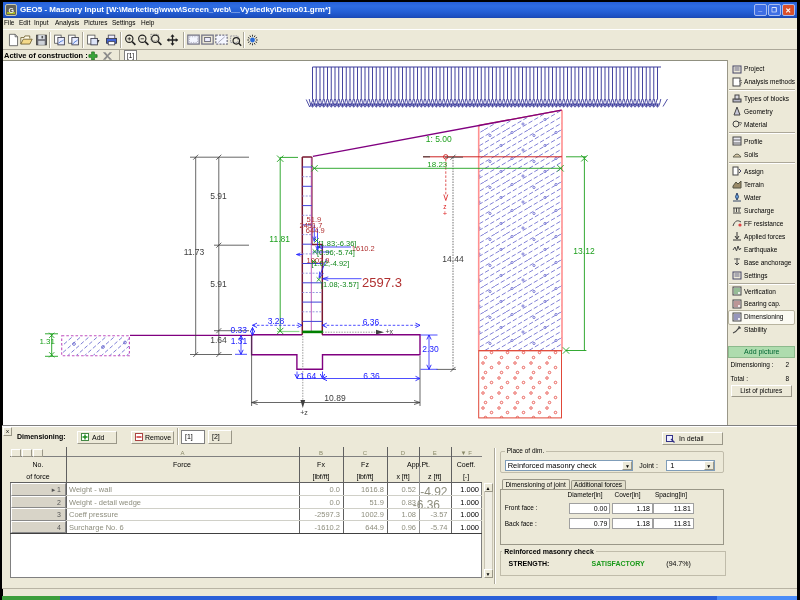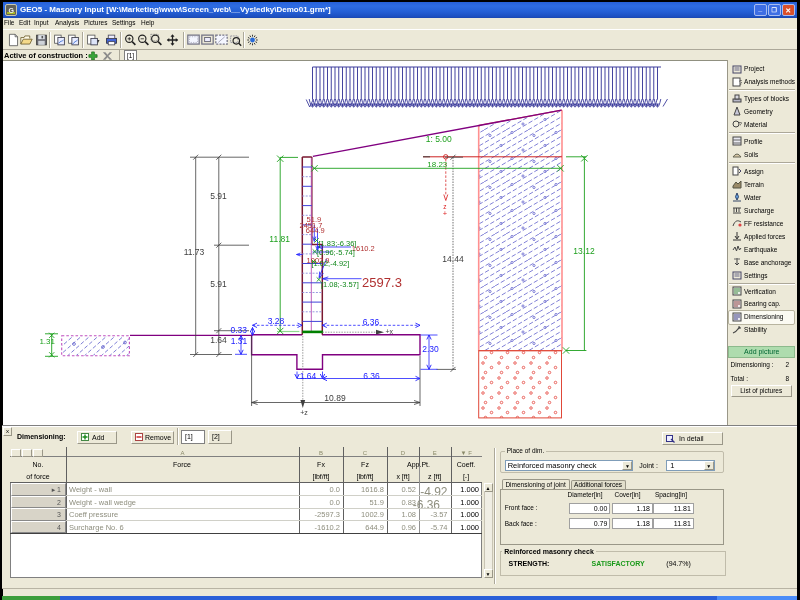--- a/index.html
+++ b/index.html
@@ -463,21 +463,21 @@
 <div class="abs" style="left:419px;top:466px;width:1px;height:67px;background:#909090"></div>
 <div class="abs" style="left:10.5px;top:483.0px;width:55.5px;height:12.5px;background:#d8d4c8;border:1px solid;border-color:#fff #888 #888 #fff;font-size:7px;color:#555;text-align:right;padding-right:4px;line-height:11px">▸ 1</div>
 <div class="abs txt" style="left:69px;top:486.0px;font-size:7.5px;color:#8e8e7e;">Weight - wall</div>
 <div class="abs txt" style="left:340px;top:486.0px;font-size:7.5px;color:#8e8e7e;transform:translateX(-100%);">0.0</div>
 <div class="abs txt" style="left:384px;top:486.0px;font-size:7.5px;color:#8e8e7e;transform:translateX(-100%);">1616.8</div>
 <div class="abs txt" style="left:416px;top:486.0px;font-size:7.5px;color:#8e8e7e;transform:translateX(-100%);">0.52</div>
 <div class="abs txt" style="left:447.5px;top:486.0px;font-size:12px;color:#8e8e7e;transform:translateX(-100%);">-4.92</div>
 <div class="abs txt" style="left:479px;top:486.0px;font-size:7.5px;color:#000;transform:translateX(-100%);">1.000</div>
 <div class="abs" style="left:66px;top:495.2px;width:416px;height:1px;background:#d0d0c8"></div>
 <div class="abs" style="left:10.5px;top:495.5px;width:55.5px;height:12.5px;background:#d8d4c8;border:1px solid;border-color:#fff #888 #888 #fff;font-size:7px;color:#555;text-align:right;padding-right:4px;line-height:11px">2</div>
-<div class="abs txt" style="left:69px;top:498.5px;font-size:7.5px;color:#8e8e7e;">Weight - wall wedge</div>
+<div class="abs txt" style="left:69px;top:498.5px;font-size:7.5px;color:#8e8e7e;">Weight - detail wedge</div>
 <div class="abs txt" style="left:340px;top:498.5px;font-size:7.5px;color:#8e8e7e;transform:translateX(-100%);">0.0</div>
 <div class="abs txt" style="left:384px;top:498.5px;font-size:7.5px;color:#8e8e7e;transform:translateX(-100%);">51.9</div>
 <div class="abs txt" style="left:416px;top:498.5px;font-size:7.5px;color:#8e8e7e;transform:translateX(-100%);">0.83</div>
 <div class="abs txt" style="left:440px;top:498.5px;font-size:12px;color:#8e8e7e;transform:translateX(-100%);">-6.36</div>
 <div class="abs txt" style="left:479px;top:498.5px;font-size:7.5px;color:#000;transform:translateX(-100%);">1.000</div>
 <div class="abs" style="left:66px;top:507.7px;width:416px;height:1px;background:#d0d0c8"></div>
 <div class="abs" style="left:10.5px;top:508.0px;width:55.5px;height:12.5px;background:#d8d4c8;border:1px solid;border-color:#fff #888 #888 #fff;font-size:7px;color:#555;text-align:right;padding-right:4px;line-height:11px">3</div>
 <div class="abs txt" style="left:69px;top:511.0px;font-size:7.5px;color:#8e8e7e;">Coeff pressure</div>
 <div class="abs txt" style="left:340px;top:511.0px;font-size:7.5px;color:#8e8e7e;transform:translateX(-100%);">-2597.3</div>
 <div class="abs txt" style="left:384px;top:511.0px;font-size:7.5px;color:#8e8e7e;transform:translateX(-100%);">1002.9</div>

